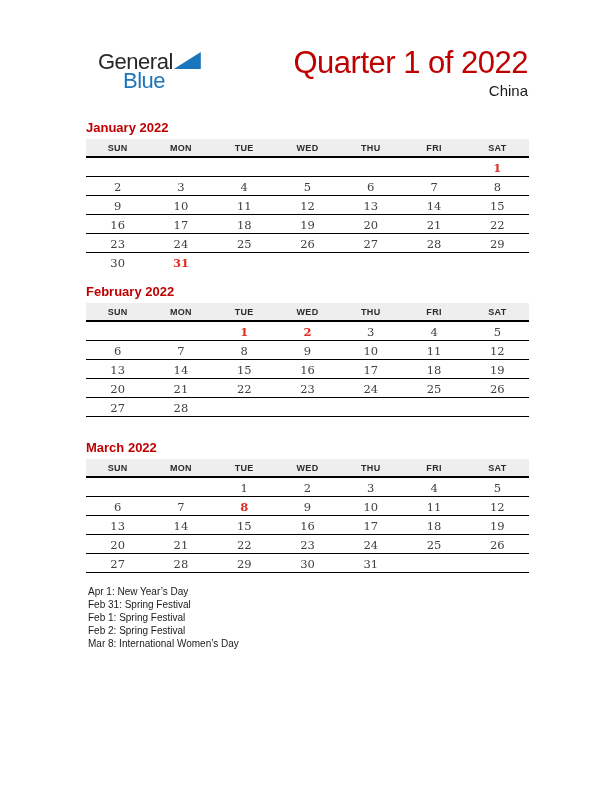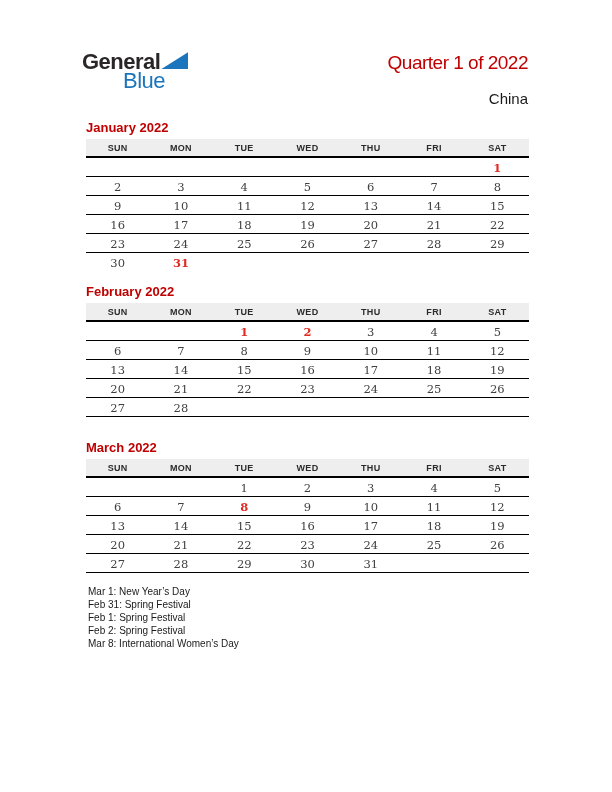--- a/index.html
+++ b/index.html
@@ -10,39 +10,39 @@
     font-family:"Liberation Sans", sans-serif;
     overflow:hidden;
     -webkit-font-smoothing:antialiased;
   }
   .page{position:absolute;inset:0;}
 
   
   .logo{position:absolute;left:82px;top:51px;line-height:1;}
   .logo-line1{display:flex;align-items:flex-start;}
   .logo-general{
-    font-size:22px;font-weight:700;color:#2a2627;letter-spacing:-0.5px;
+    font-size:22px;font-weight:400;color:#2a2627;letter-spacing:-0.5px;margin-left:16px;
   }
   .logo-triangle{
     display:inline-block;width:27px;height:17px;margin-left:1px;margin-top:1px;
     background:#1b75bc;
     clip-path:polygon(100% 0, 100% 100%, 0 100%);
   }
   .logo-blue{
     font-size:22px;font-weight:500;color:#1b75bc;letter-spacing:-0.5px;
     margin-left:41px;margin-top:-3px;
   }
 
   
   .title-block{position:absolute;right:84px;top:48px;text-align:right;}
   .page-title{
-    font-size:19px;color:#c00000;font-weight:400;line-height:30px;
+    font-size:31px;color:#c00000;font-weight:400;line-height:30px;
     letter-spacing:-0.5px;
   }
-  .country-label{font-size:15px;color:#1a1a1a;line-height:18px;margin-top:12px;}
+  .country-label{font-size:15px;color:#1a1a1a;line-height:18px;margin-top:4px;}
 
   
   .month-section{position:absolute;left:86px;width:443px;}
   .month-jan{top:121px;}
   .month-feb{top:285px;}
   .month-mar{top:441px;}
   .month-title{
     font-size:13px;font-weight:700;color:#c00000;line-height:14px;
     margin:0 0 4px 0;letter-spacing:0px;
   }
@@ -285,20 +285,20 @@
             <td>30</td>
             <td>31</td>
             <td></td>
             <td></td>
           </tr>
         </tbody>
     </table>
   </div>
 
   <ul class="holiday-list">
-      <li class="holiday-item">Mar 1: New Year’s Day</li>
+      <li class="holiday-item">Apr 1: New Year’s Day</li>
       <li class="holiday-item">Feb 31: Spring Festival</li>
       <li class="holiday-item">Feb 1: Spring Festival</li>
       <li class="holiday-item">Feb 2: Spring Festival</li>
       <li class="holiday-item">Mar 8: International Women’s Day</li>
     </ul>
 
 </div>
 
 </body></html>

